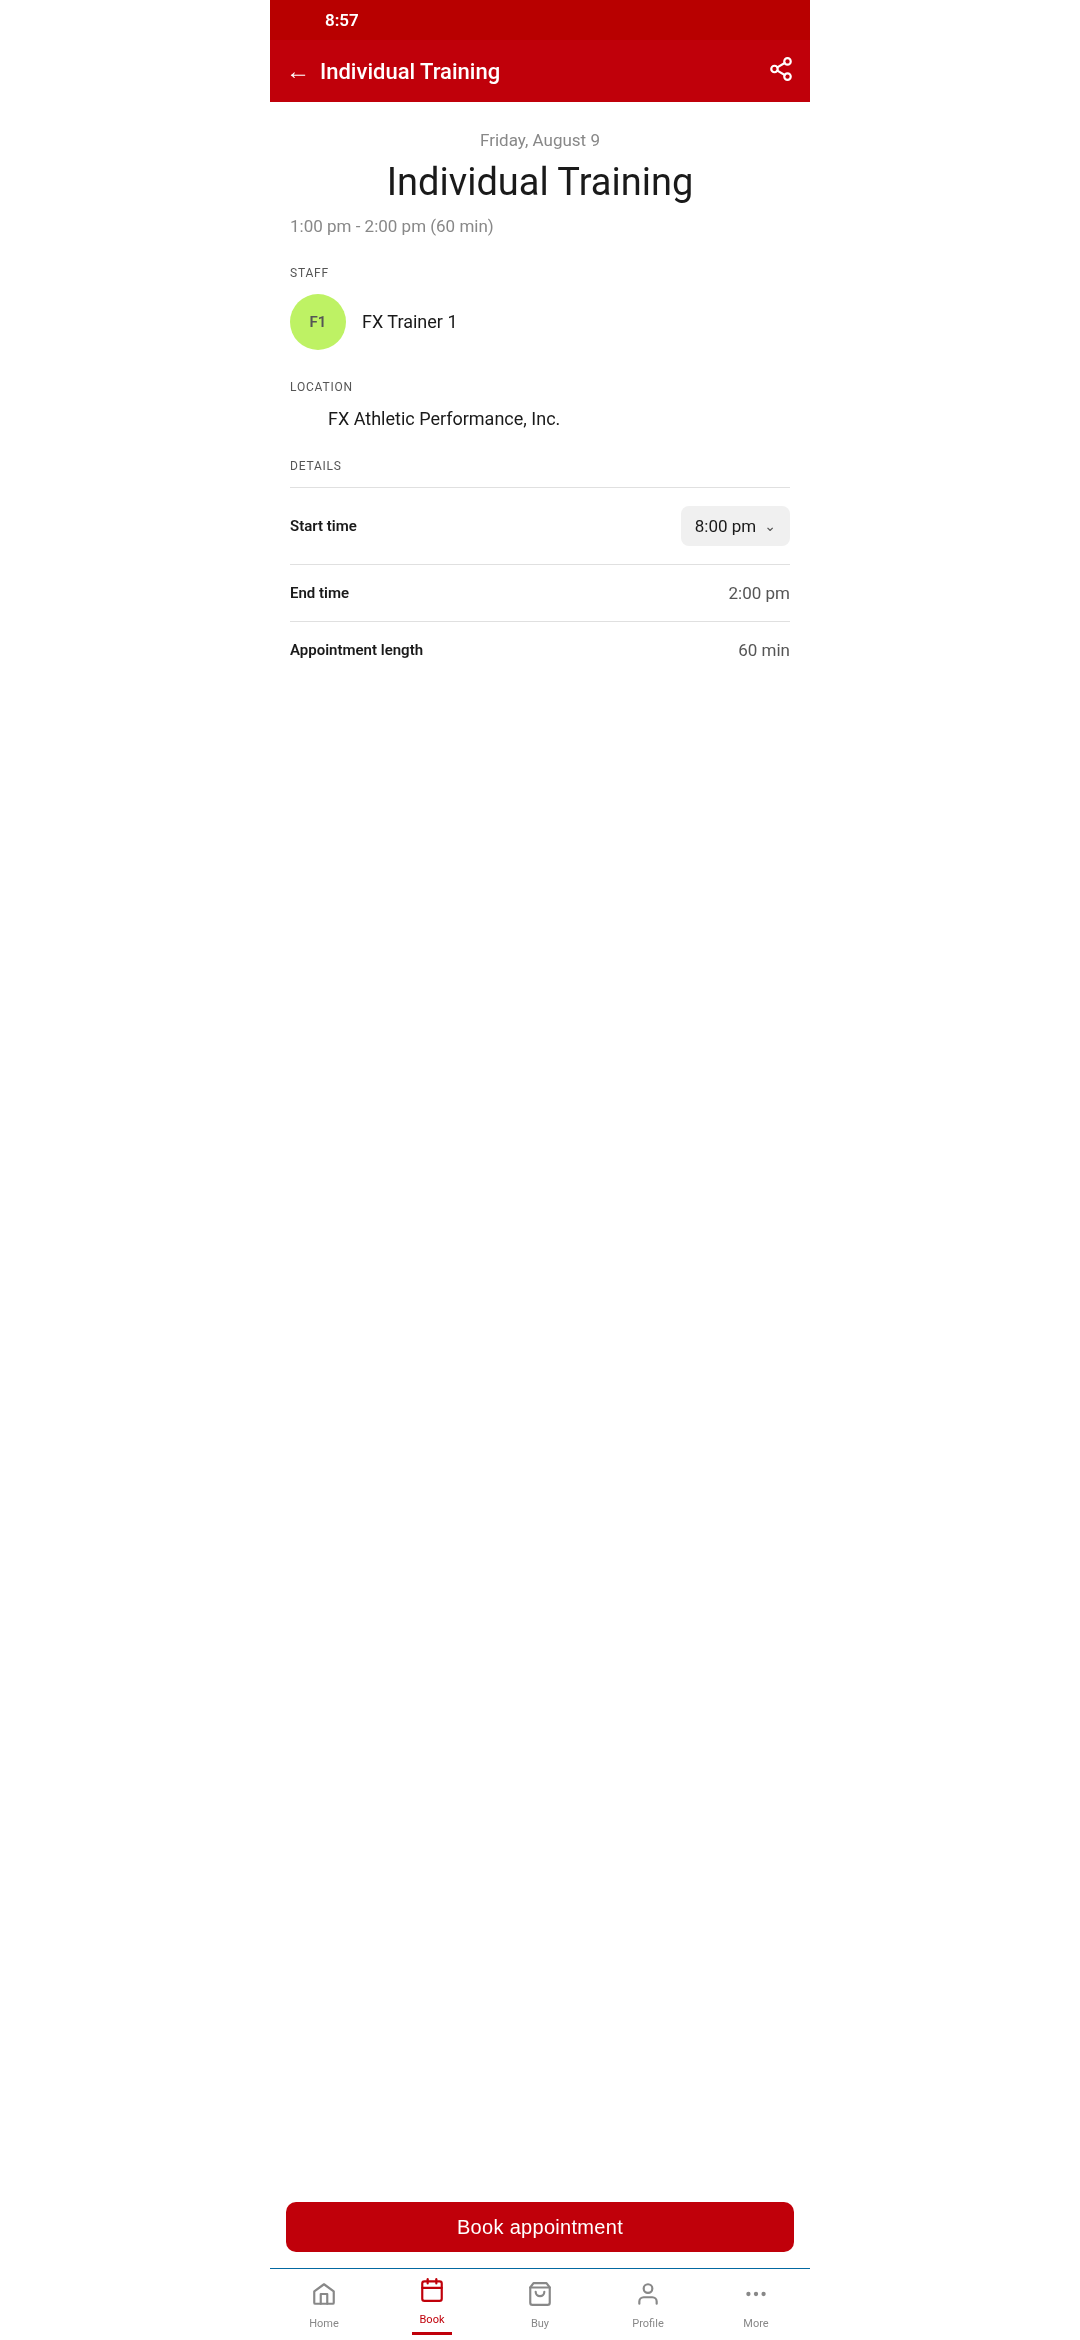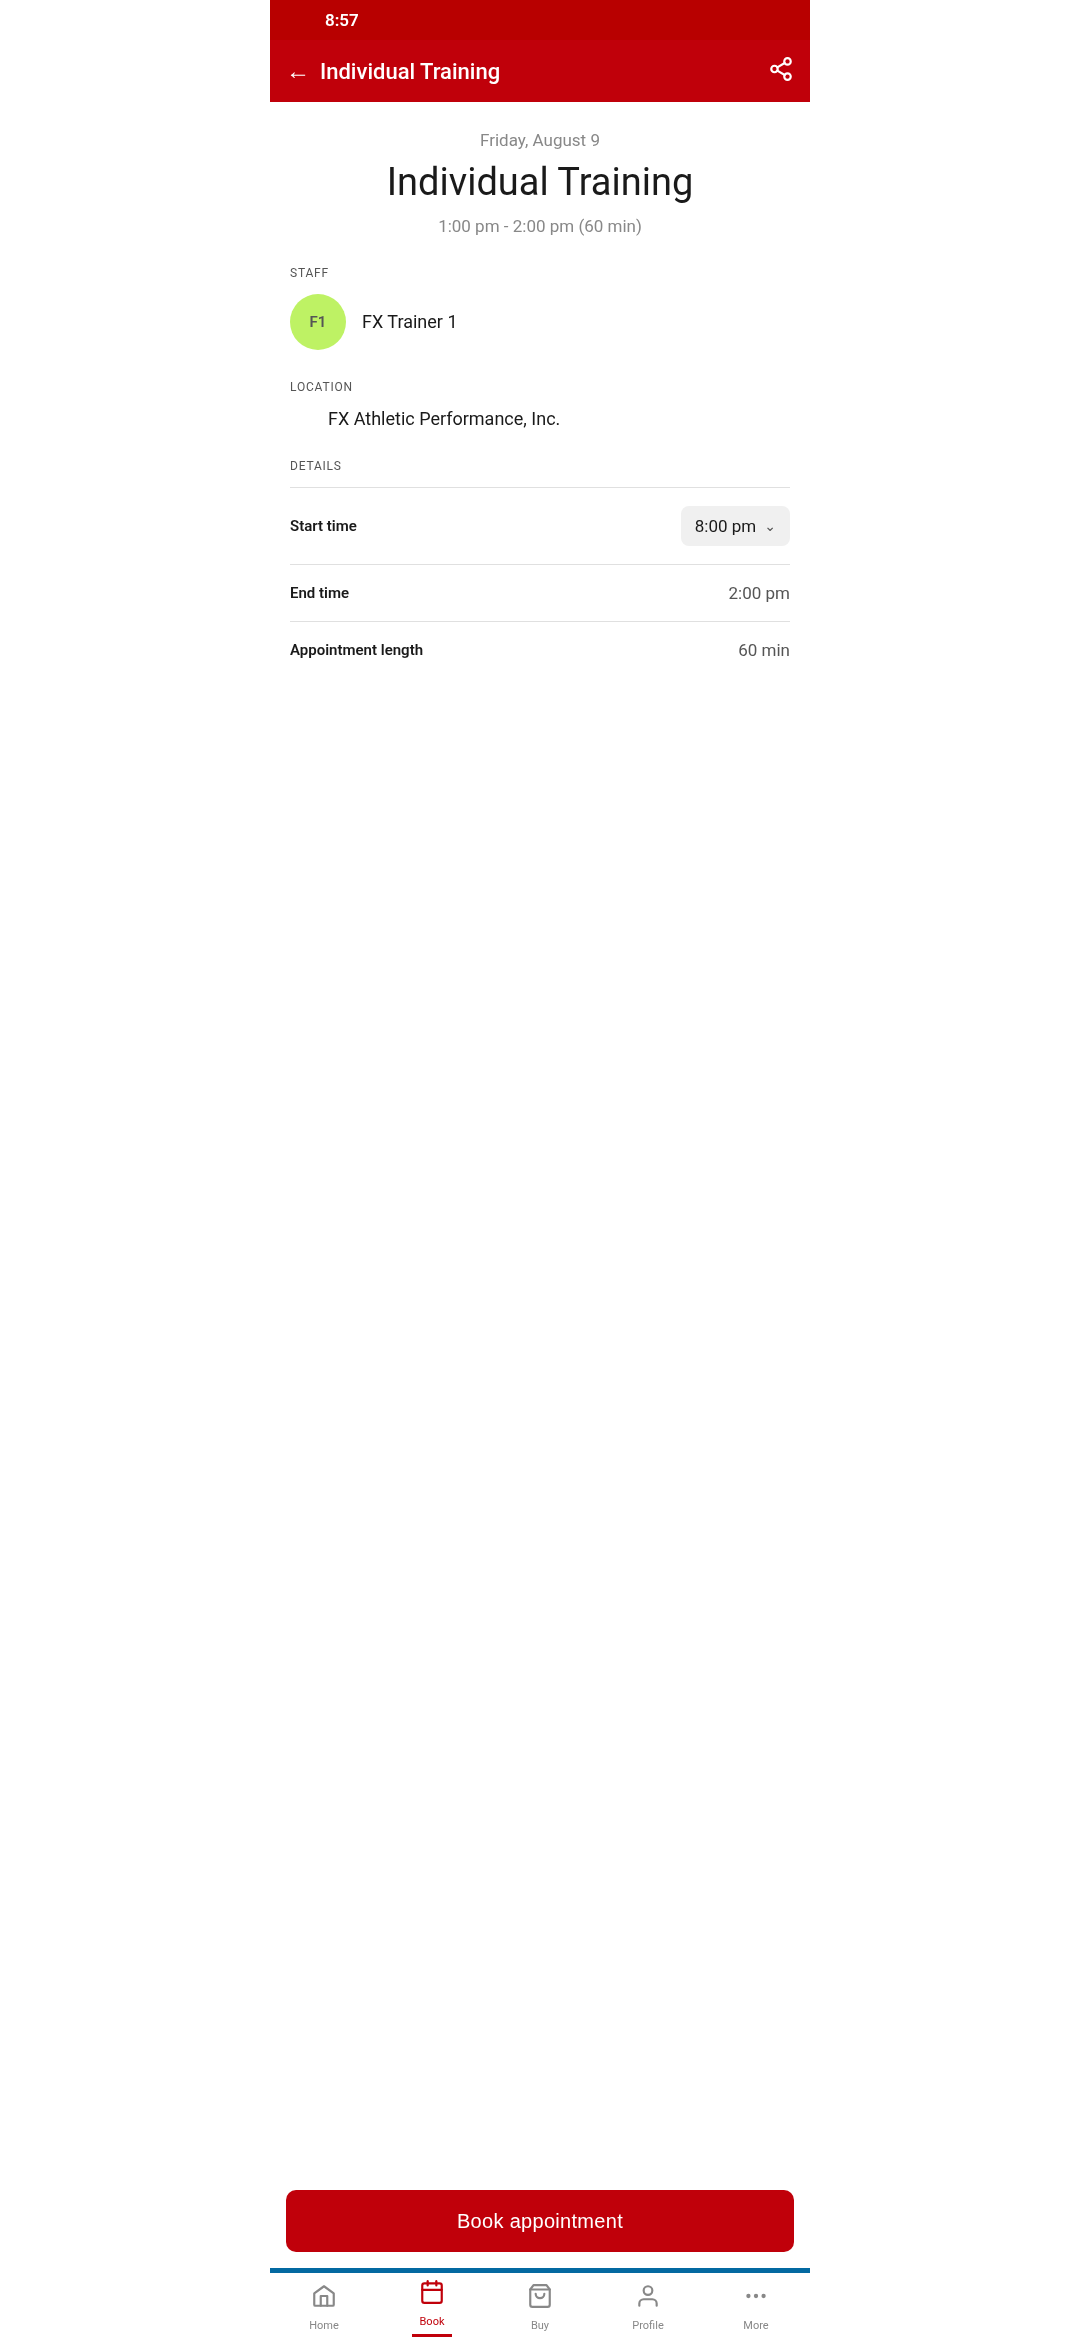--- a/index.html
+++ b/index.html
@@ -85,21 +85,20 @@
     .event-title {
       text-align: center;
       font-size: 38px;
       font-weight: 400;
       color: #1a1a1a;
       margin-bottom: 10px;
       line-height: 1.2;
     }
 
     .event-time {
-      text-align: center;
       color: #888888;
       font-size: 17px;
       margin-bottom: 30px;
     }
 
     
     .section-label {
       font-size: 12px;
       font-weight: 400;
       color: #555555;
@@ -192,38 +191,38 @@
       width: 100%;
       max-width: 540px;
     }
 
     .book-button {
       width: 100%;
       background: #c0000a;
       color: #ffffff;
       border: none;
       border-radius: 10px;
-      height: 62px;
+      height: 50px;
       font-size: 20px;
       font-weight: 500;
       cursor: pointer;
       letter-spacing: 0.3px;
     }
 
     
     .bottom-nav {
       position: fixed;
       bottom: 0;
       left: 50%;
       transform: translateX(-50%);
       width: 100%;
       max-width: 540px;
       height: 72px;
       background: #ffffff;
-      border-top: 5px solid #0369a1;
+      border-top: 1px solid #0369a1;
       display: flex;
       align-items: center;
       justify-content: space-around;
     }
 
     .nav-item {
       display: flex;
       flex-direction: column;
       align-items: center;
       gap: 4px;

